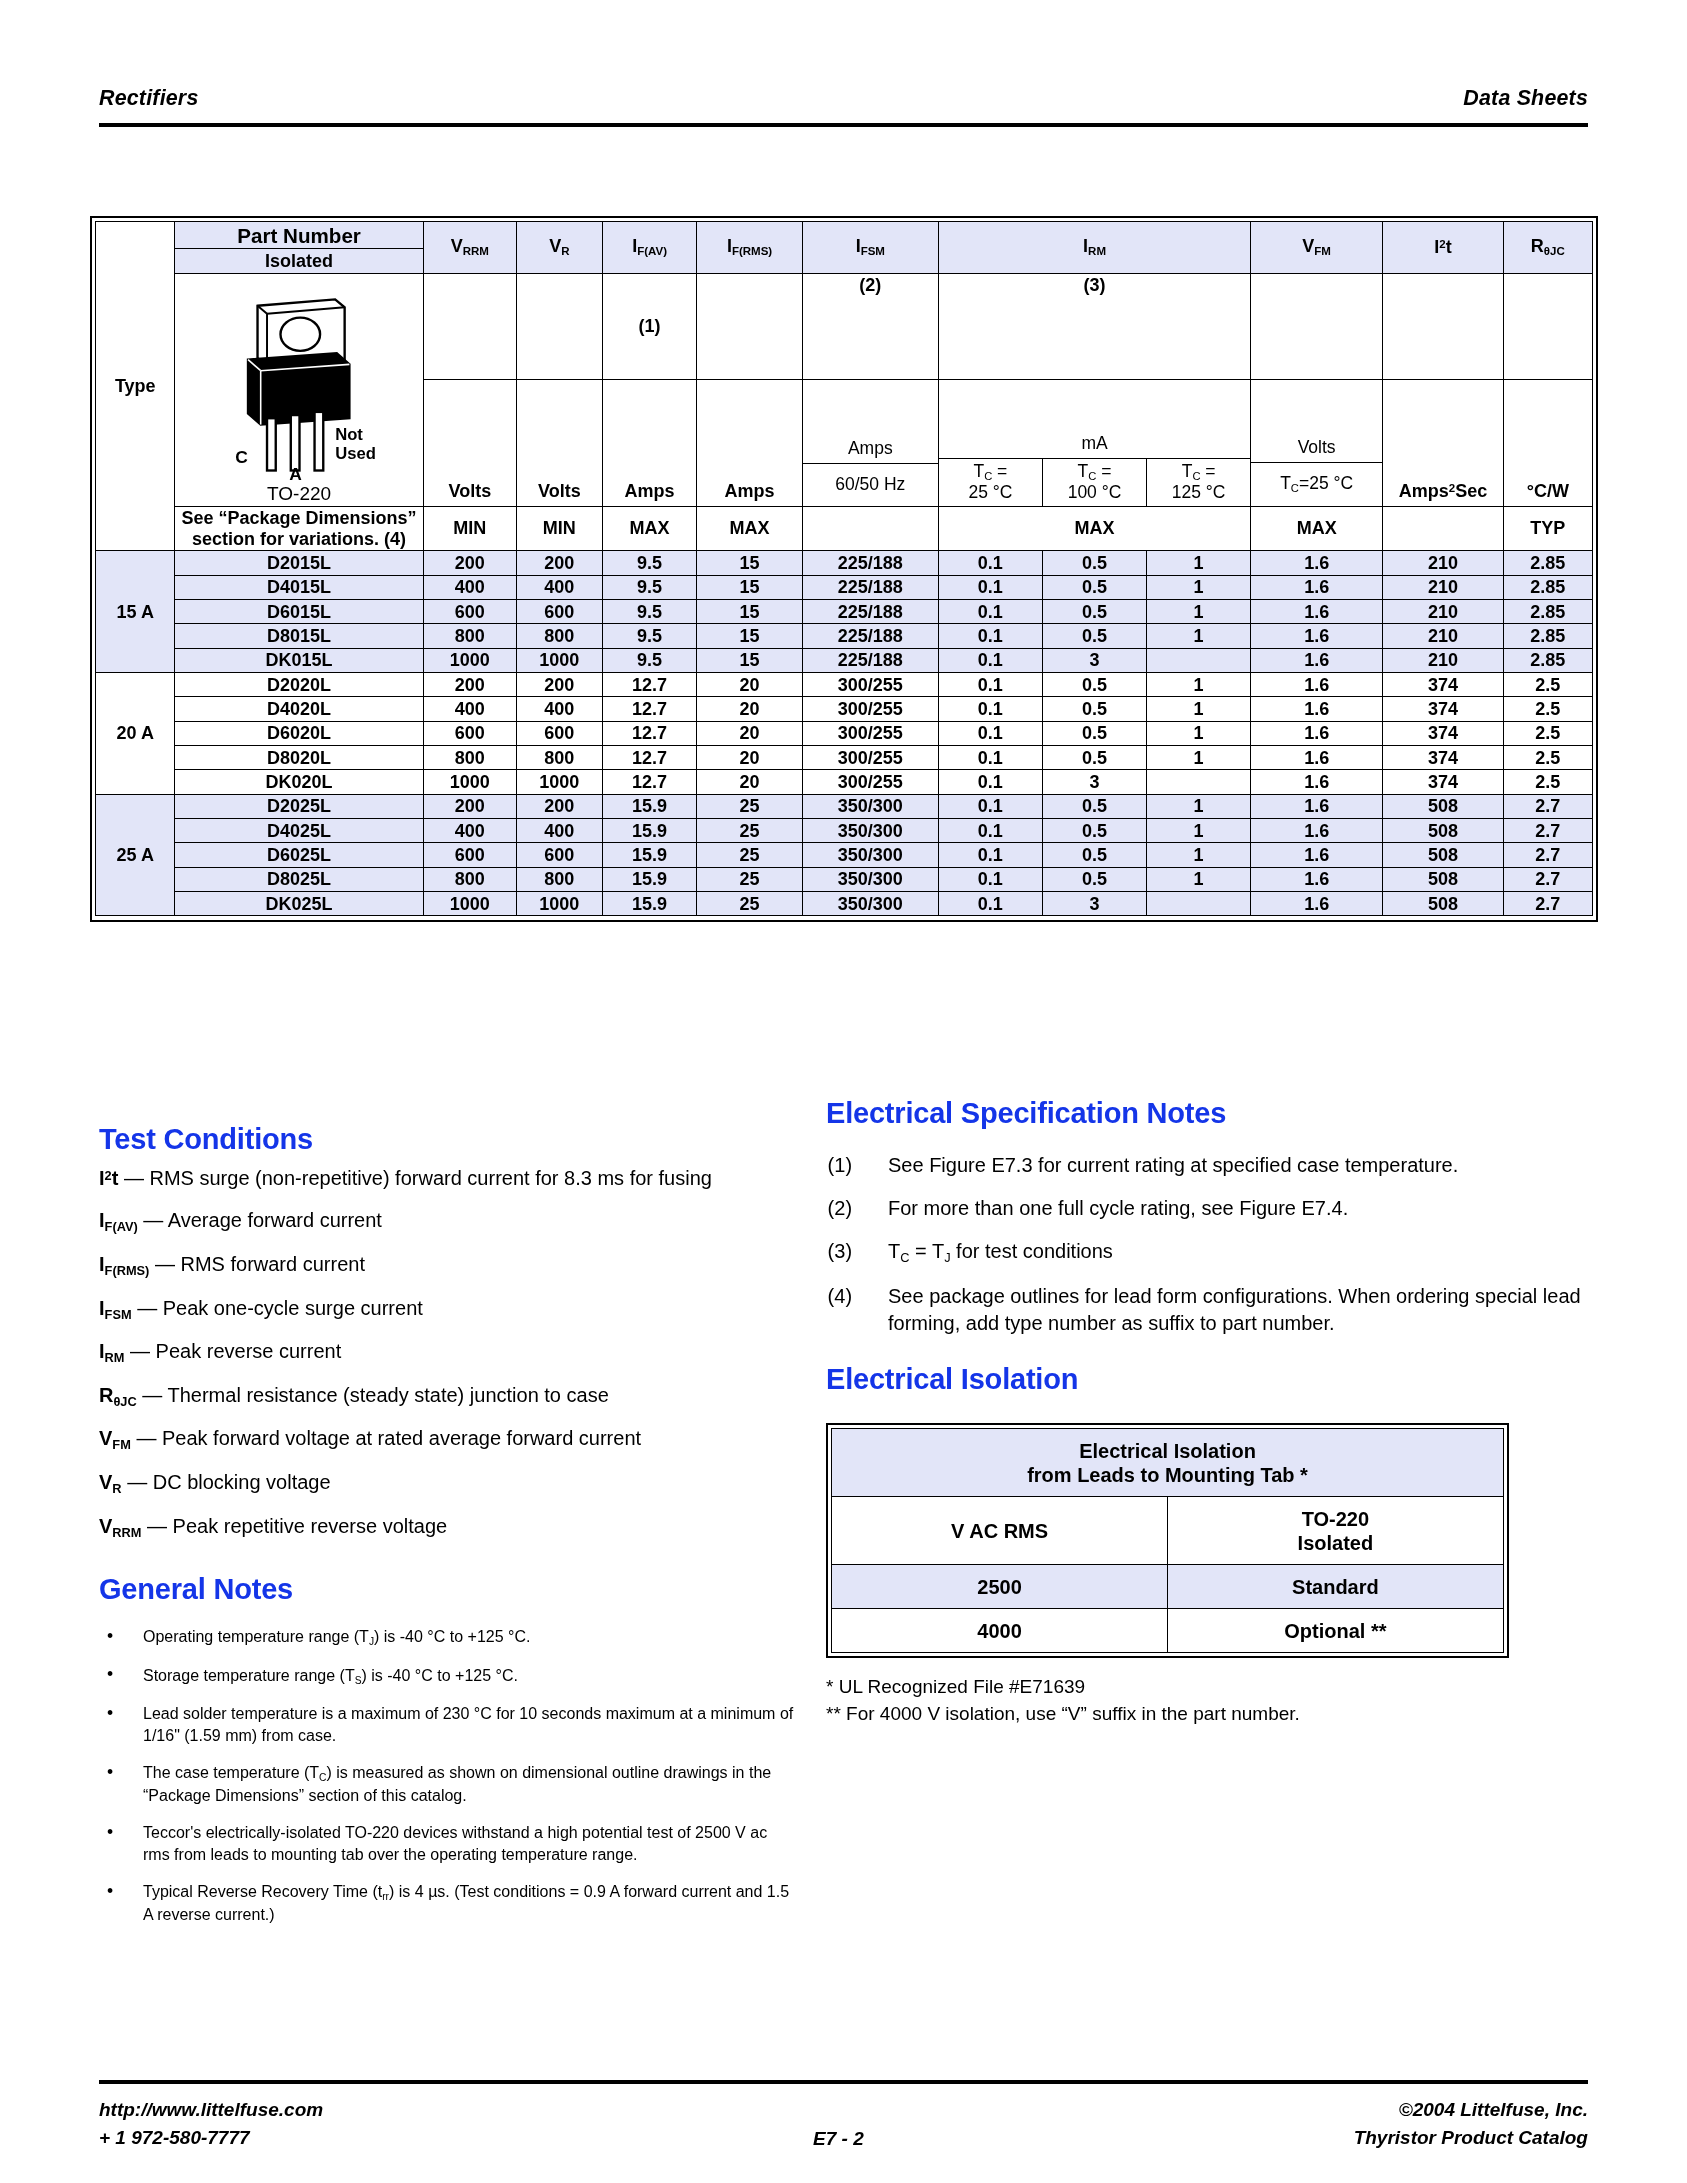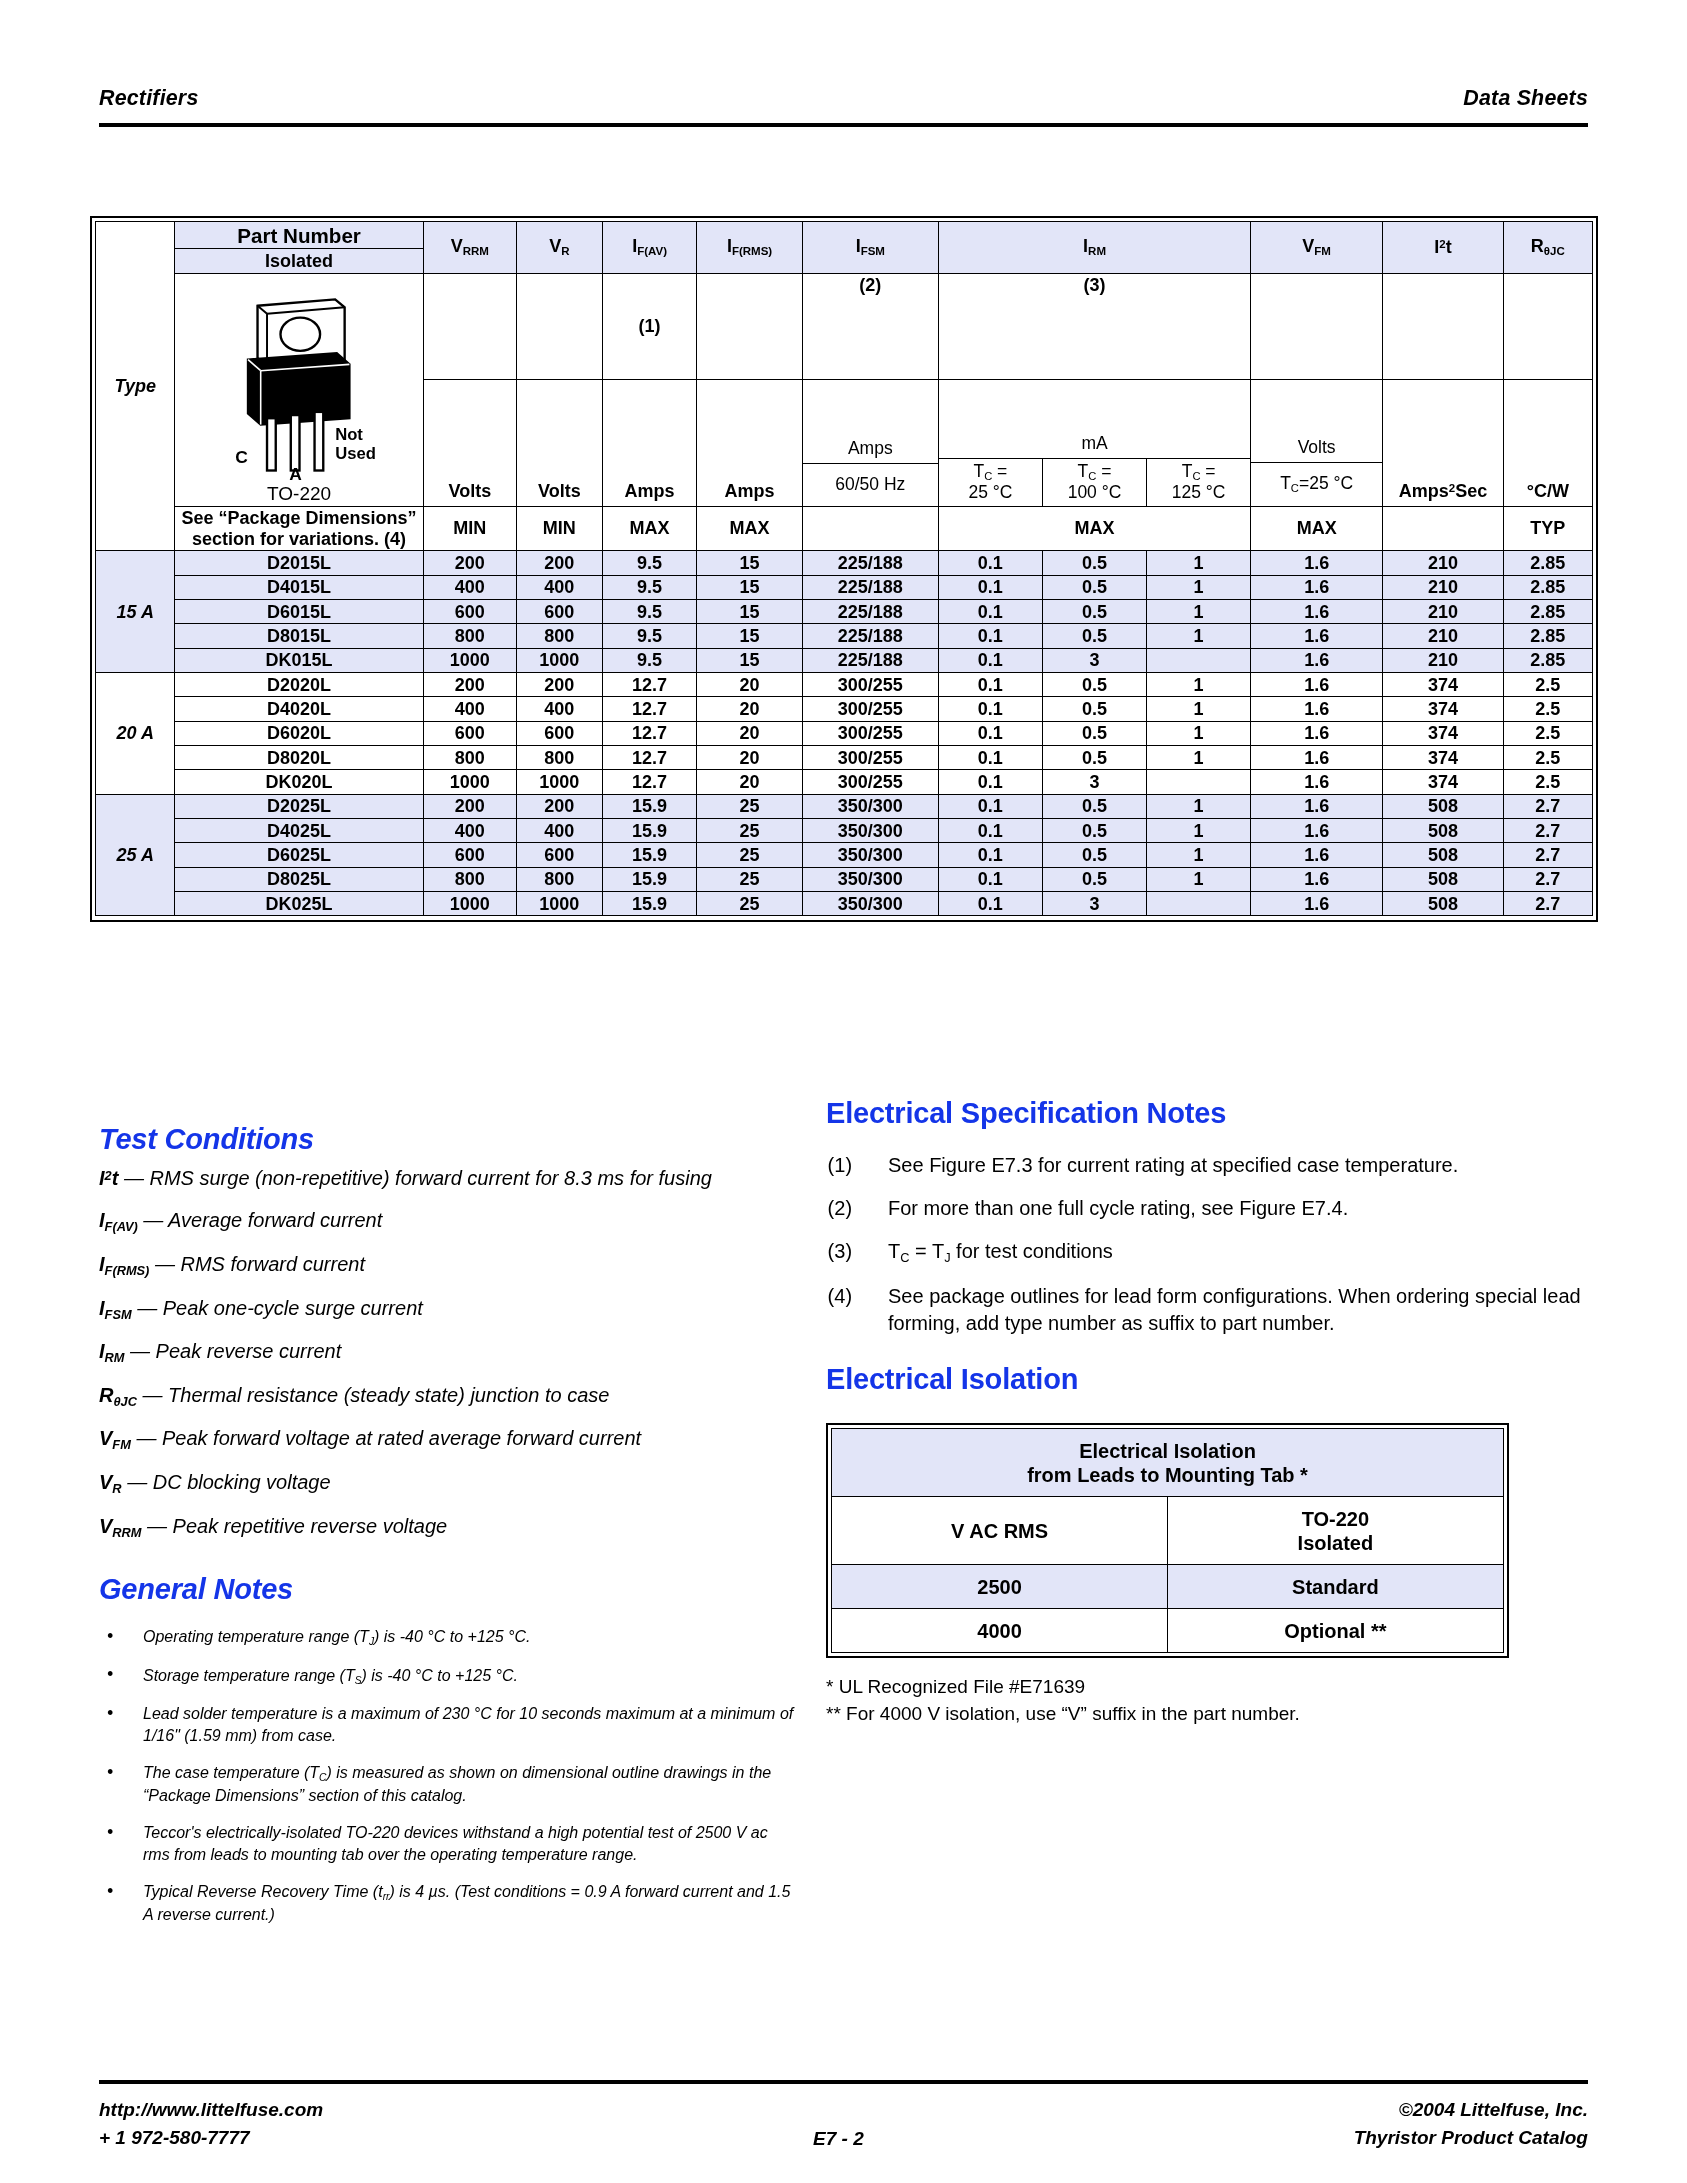--- a/index.html
+++ b/index.html
@@ -68,21 +68,21 @@
   }
   .hdr { background: #e2e5f8; }
   .shade { background: #e2e5f8; }
   .white { background: #ffffff; }
   .thin-label { font-weight: normal; font-size: 17.5px; }
   .units { font-weight: normal; font-size: 17.5px; }
   .note-ref { font-weight: normal; font-size: 16.7px; }
   sub { font-size: 0.64em; vertical-align: -0.28em; font-weight: inherit; }
   sup { font-size: 0.64em; vertical-align: 0.42em; font-weight: inherit; }
 
-  .typecell { font-size: 20.6px; font-weight: bold; font-style: italic; }
+  .typecell { font-size: 20.6px; font-weight: bold; }
   .partnum { font-size: 20px; font-weight: bold; }
   .pkg-art {
     width: 100%;
     display: flex;
     flex-direction: column;
     align-items: center;
     justify-content: flex-start;
     padding-top: 6.4px;
   }
   .pkg-caption { font-size: 19px; font-weight: normal; margin-top: 3.2px; }
@@ -96,21 +96,20 @@
     color: #1435e8;
     font-size: 29px;
     font-weight: bold;
     letter-spacing: -0.2px;
   }
 
   .col-left {
     position: absolute;
     left: 99px; top: 1123px;
     width: 699px;
-    font-style: italic;
   }
   .col-right {
     position: absolute;
     left: 826px; top: 1097px;
     width: 762px;
   }
 
   .deflist { margin-top: 10px; }
   .defrow {
     font-size: 20px;

